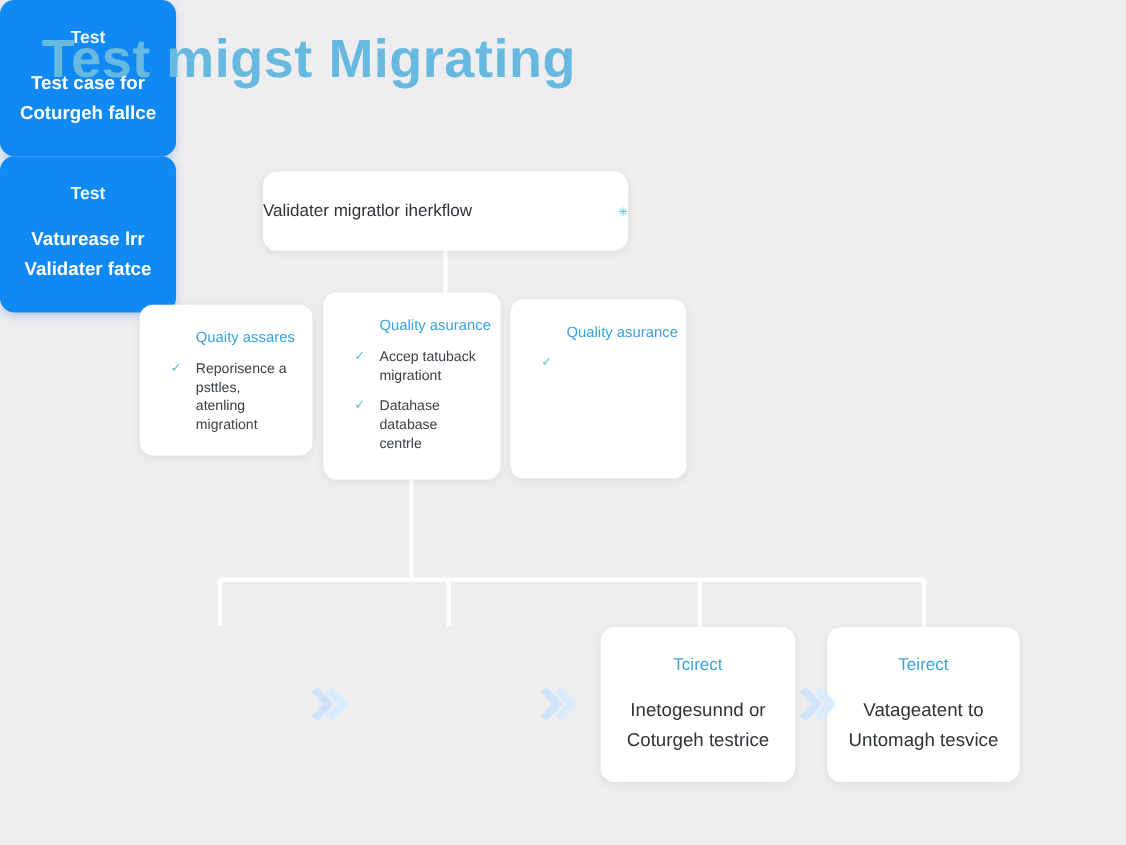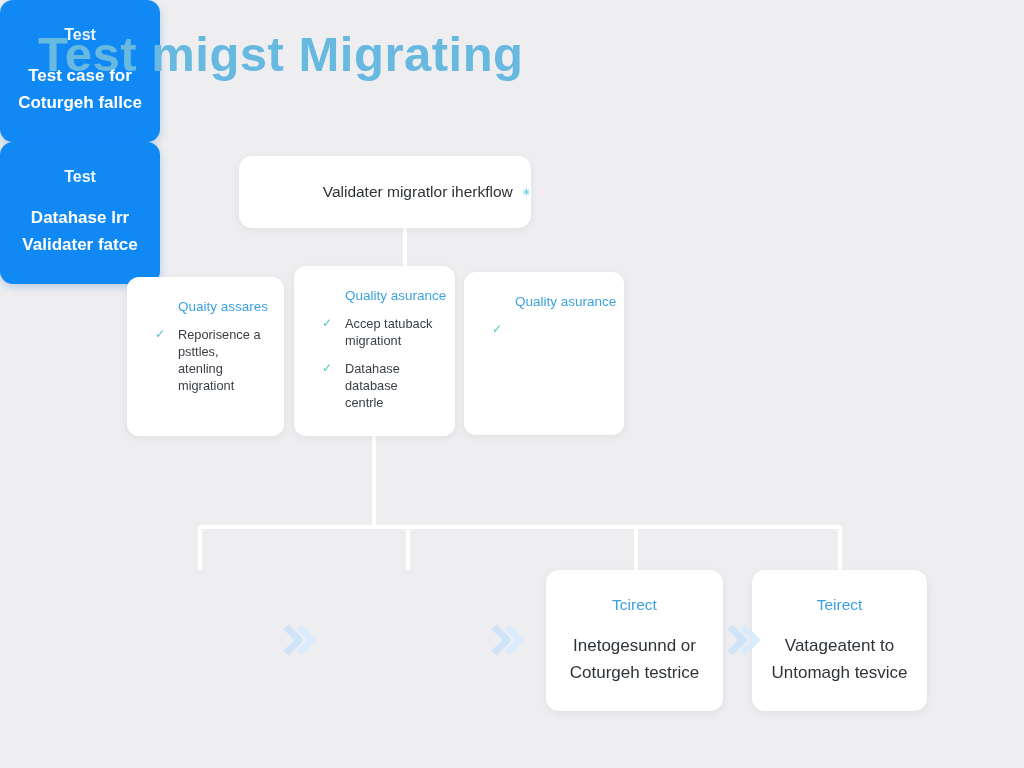--- a/index.html
+++ b/index.html
@@ -48,44 +48,44 @@
     position: absolute;
     background: #ffffff;
     border-radius: 12px;
     box-shadow: 0 2px 7px rgba(120,130,140,0.13);
   }
 
   
   #root-card {
     left: 239px;
     top: 156px;
-    width: 292px;
+    width: 332px;
     height: 72px;
     border-radius: 13px;
     display: flex;
     align-items: center;
-    justify-content: flex-end;
+    justify-content: space-between;
   }
   #root-card .root-text {
     font-size: 15.5px;
     color: #2e3338;
     white-space: nowrap;
   }
   #root-card .root-mark {
     color: #53c4d8;
     font-size: 11px;
     margin-left: 9px;
     vertical-align: 5px;
   }
 
   
   .qa-card {
     padding: 22px 20px 18px 26px;
   }
-  #qa-card-0 { left: 127px; top: 277px; width: 157px; height: 159px; }
+  #qa-card-0 { left: 127px; top: 277px; width: 157px; height: 137px; }
   #qa-card-1 { left: 294px; top: 266px; width: 161px; height: 170px; }
   #qa-card-2 { left: 464px; top: 272px; width: 160px; height: 163px; }
 
   .qa-title {
     color: #3aa2e0;
     font-size: 13.5px;
     margin-bottom: 12px;
     margin-left: 25px;
     white-space: nowrap;
   }
@@ -220,21 +220,21 @@
   </div>
 
   <div class="step-card blue" id="step-card-0">
     <div class="step-title">Test</div>
     <div class="step-line">Test case for</div>
     <div class="step-line">Coturgeh fallce</div>
   </div>
 
   <div class="step-card blue" id="step-card-1">
     <div class="step-title">Test</div>
-    <div class="step-line">Datahase lrr</div>
+    <div class="step-line">Vaturease lrr</div>
     <div class="step-line">Validater fatce</div>
   </div>
 
   <div class="card step-card white" id="step-card-3">
     <div class="step-title">Teirect</div>
     <div class="step-line">Vatageatent to</div>
     <div class="step-line">Untomagh tesvice</div>
   </div>
 
   <div class="card step-card white" id="step-card-2">

